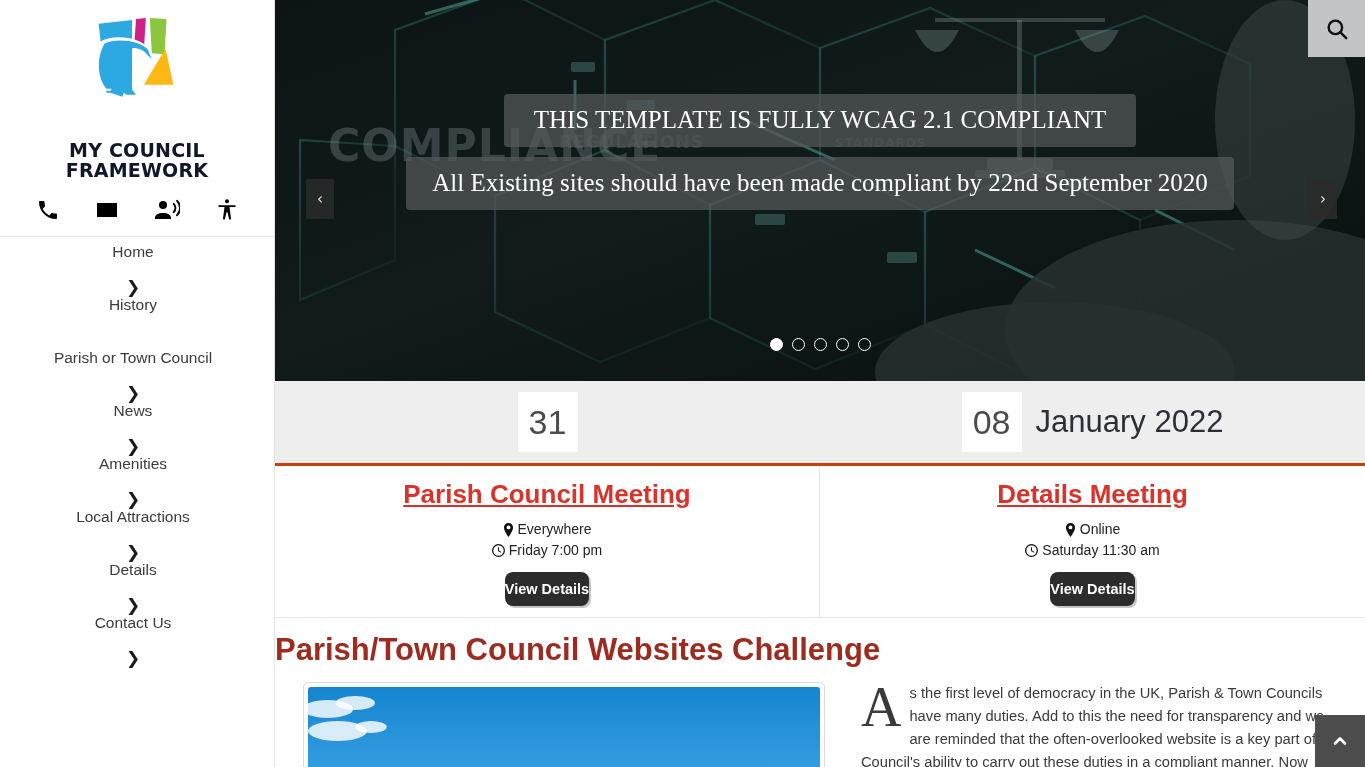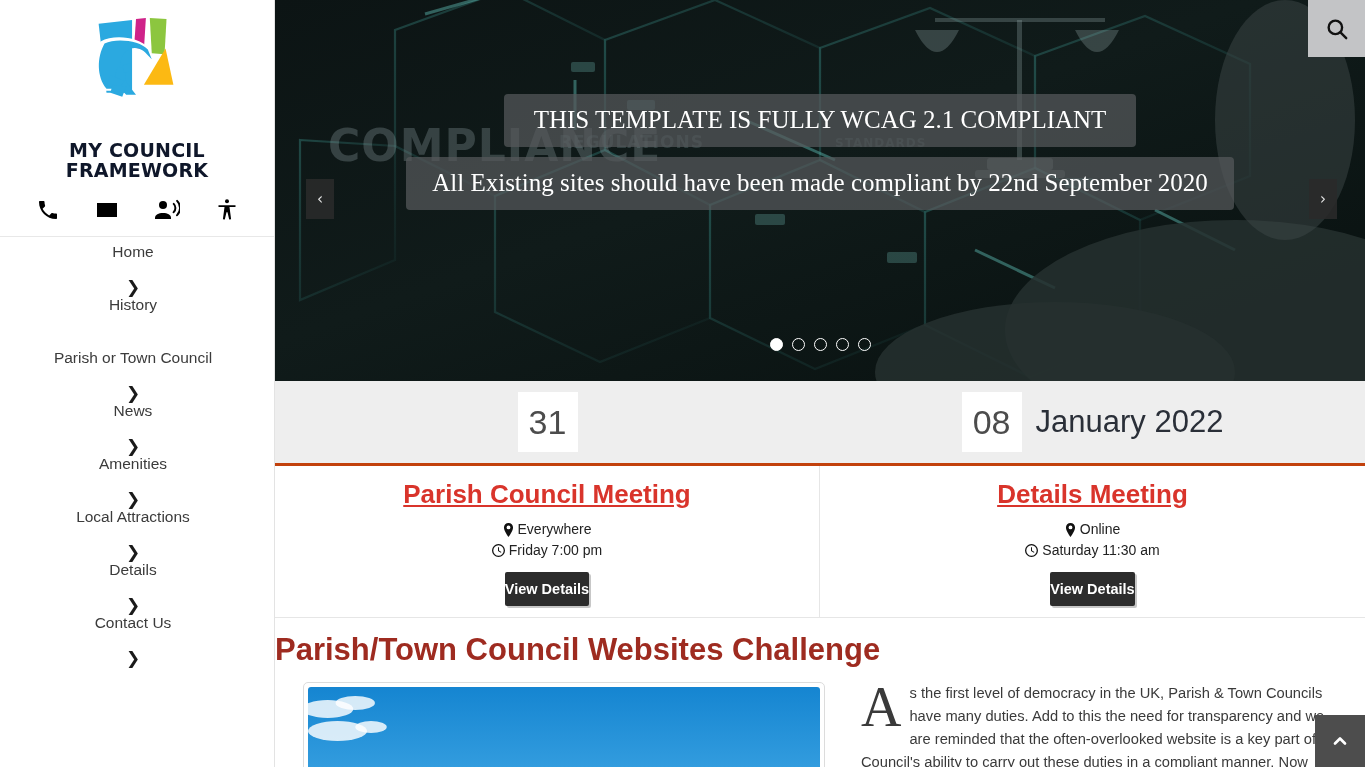--- a/index.html
+++ b/index.html
@@ -197,21 +197,21 @@
     display: flex; align-items: center; gap: 4px;
   }
   .ev-btn {
     margin-top: 11px;
     background: #2c2c2c;
     color: #fff;
     font-weight: bold;
     font-size: 14.5px;
     padding: 9px 0;
     border: none;
-    border-radius: 2px;
+    border-radius: 8px;
     cursor: pointer;
     box-shadow: 2px 2px 0 rgba(0,0,0,.22);
   }
 
   
   .challenge { padding-top: 14px; background:#fff; }
   .challenge-title {
     text-align: left;
     font-size: 31px;
     font-weight: bold;

